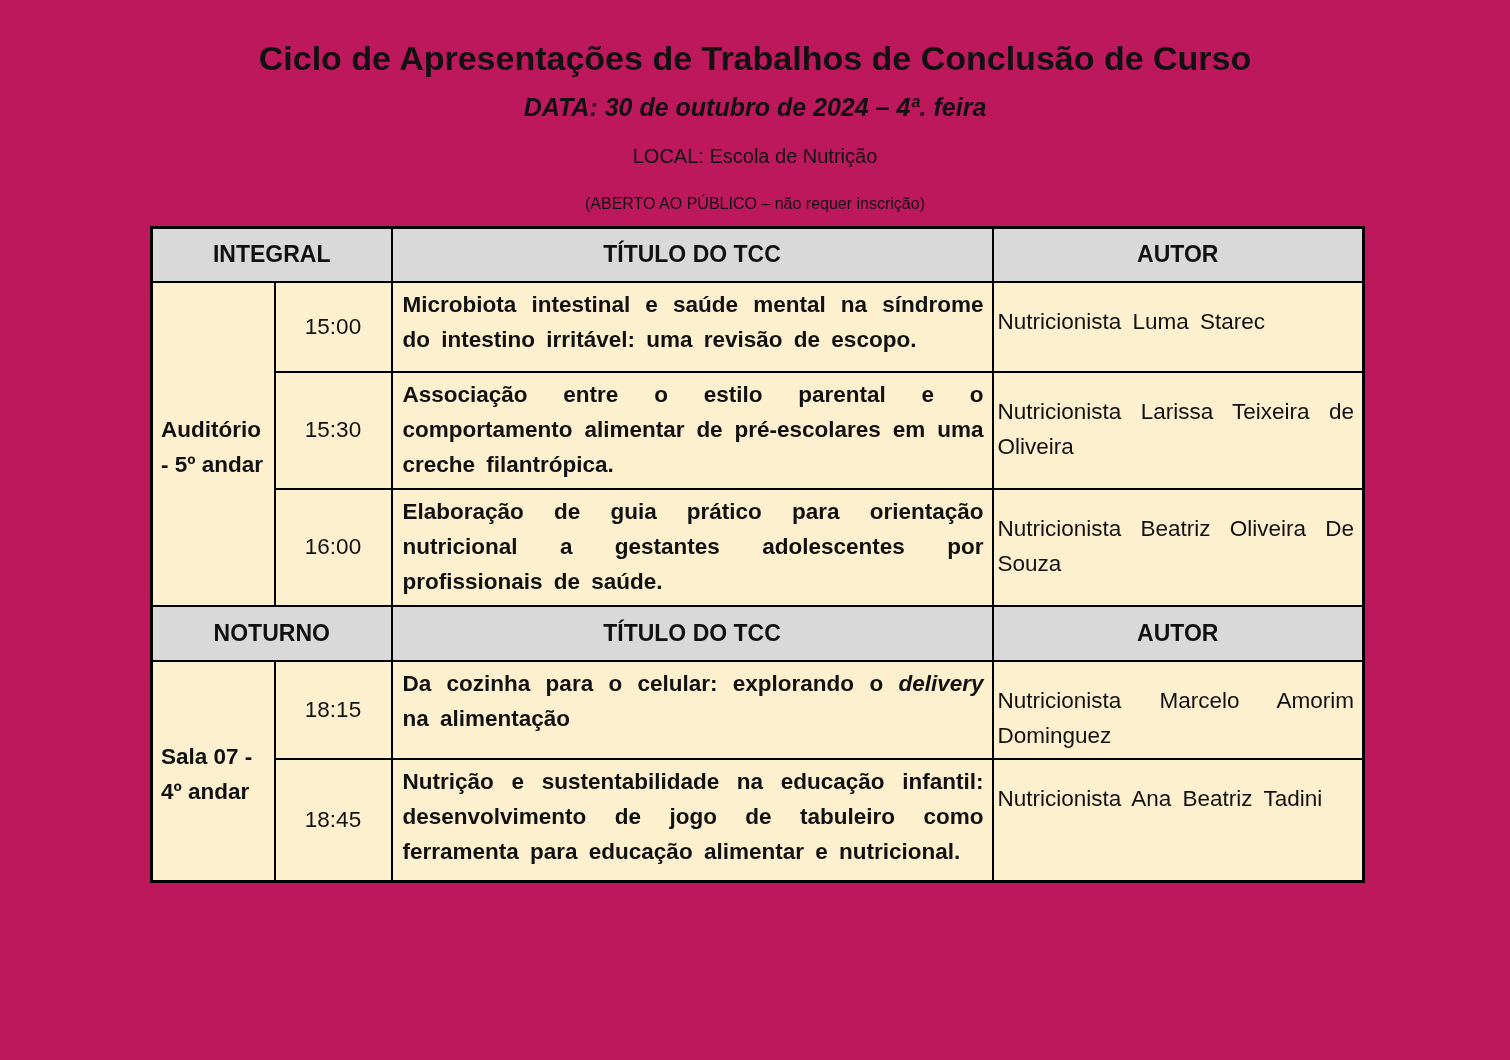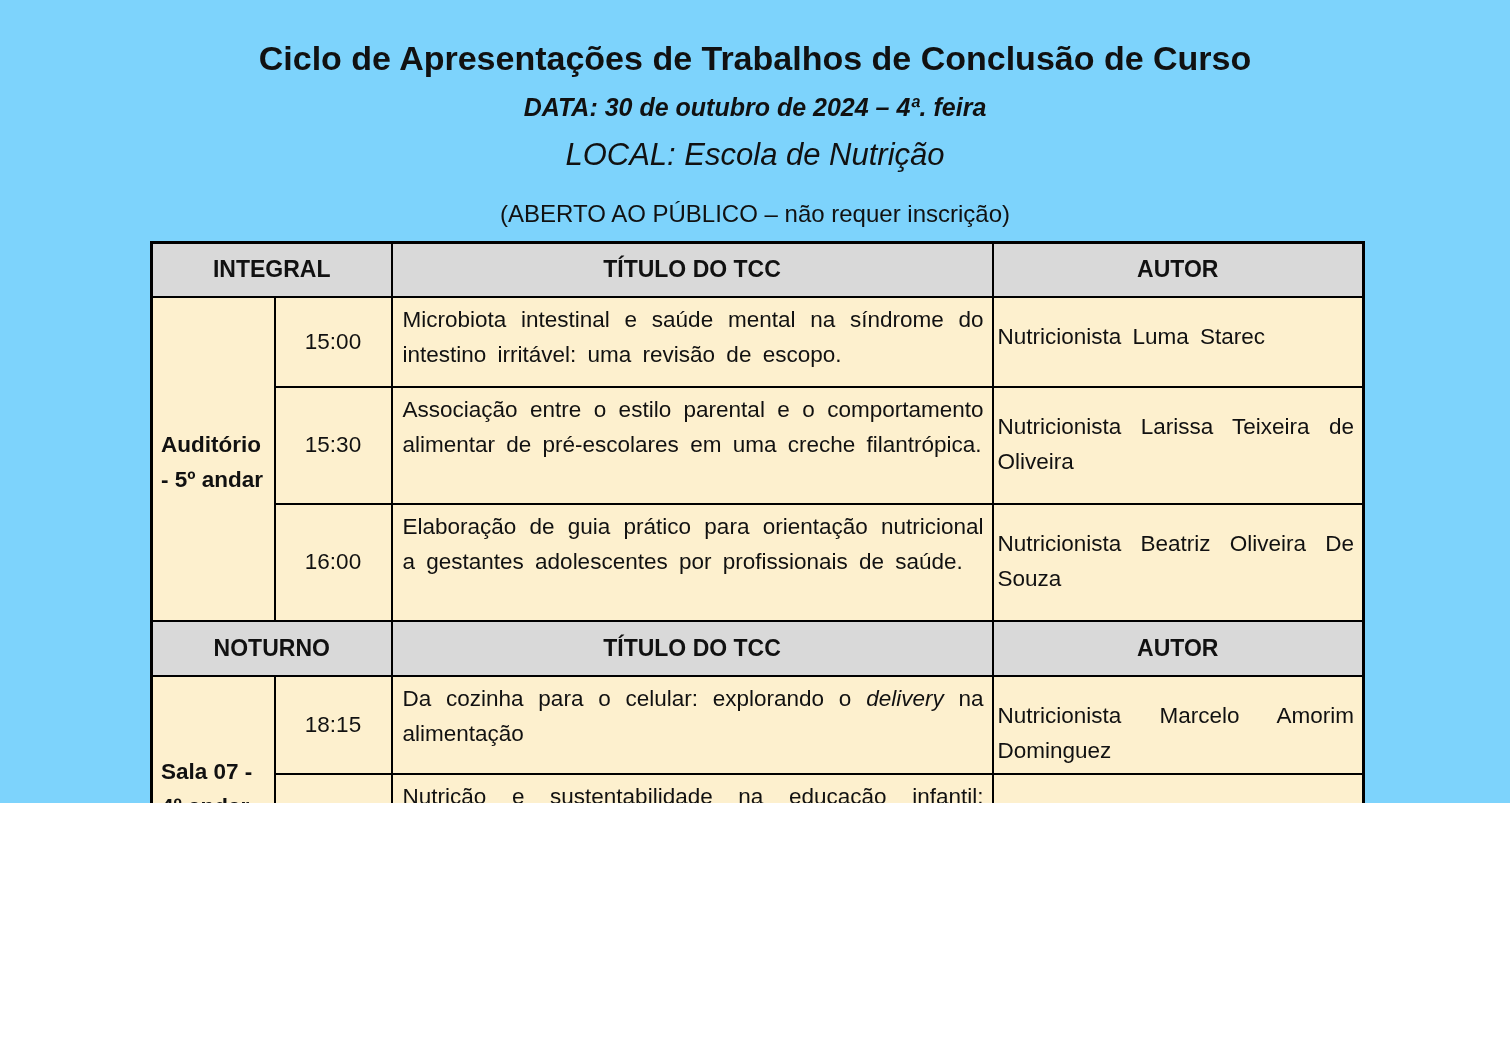--- a/index.html
+++ b/index.html
@@ -1,46 +1,45 @@
 <!DOCTYPE html>
 <html><head>
 <meta charset="utf-8">
 <style>
   * { margin: 0; padding: 0; box-sizing: border-box; }
   html, body { background: #ffffff; }
   .page {
     position: relative;
     width: 1510px;
-    height: 803px;
-    background: #7dd3fc;
+    height: 1060px;
+    background: #be185d;
     font-family: "Liberation Sans", sans-serif;
     color: #111111;
     overflow: hidden;
   }
   .doc-header { text-align: center; padding-top: 26px; }
   .doc-title {
     font-size: 34px;
     font-weight: bold;
     line-height: 1.9;
     color: #111111;
   }
   .title-line { display: block; }
   .date-line {
     font-size: 25px;
     font-weight: bold;
     font-style: italic;
     margin-top: 2px;
   }
   .local-line {
-    font-size: 31px;
-    font-style: italic;
-    margin-top: 15px;
+    font-size: 20px;
+    margin-top: 23px;
   }
   .public-line {
-    font-size: 24px;
+    font-size: 16px;
     margin-top: 27px;
   }
   table.schedule {
     border-collapse: collapse;
     table-layout: fixed;
     width: 1212px;
     margin: 13px 0 0 150px;
     border: 3px solid #000000;
   }
   .col-loc    { width: 123px; }
@@ -77,20 +76,21 @@
   }
   td.time-cell {
     text-align: center;
     vertical-align: middle;
   }
   td.title-cell {
     text-align: justify;
     vertical-align: top;
     padding: 5px 8px 4px 10px;
     word-spacing: 5px;
+    font-weight: bold;
   }
   td.author-cell {
     text-align: justify;
     vertical-align: top;
     padding: 22px 8px 4px 4px;
     word-spacing: 5px;
   }
   .italic { font-style: italic; }
   .doc-footer {
     margin: 20px 0 0 151px;

